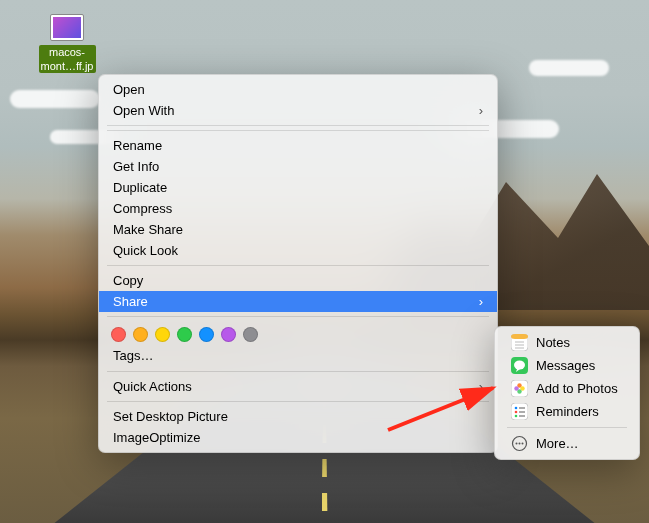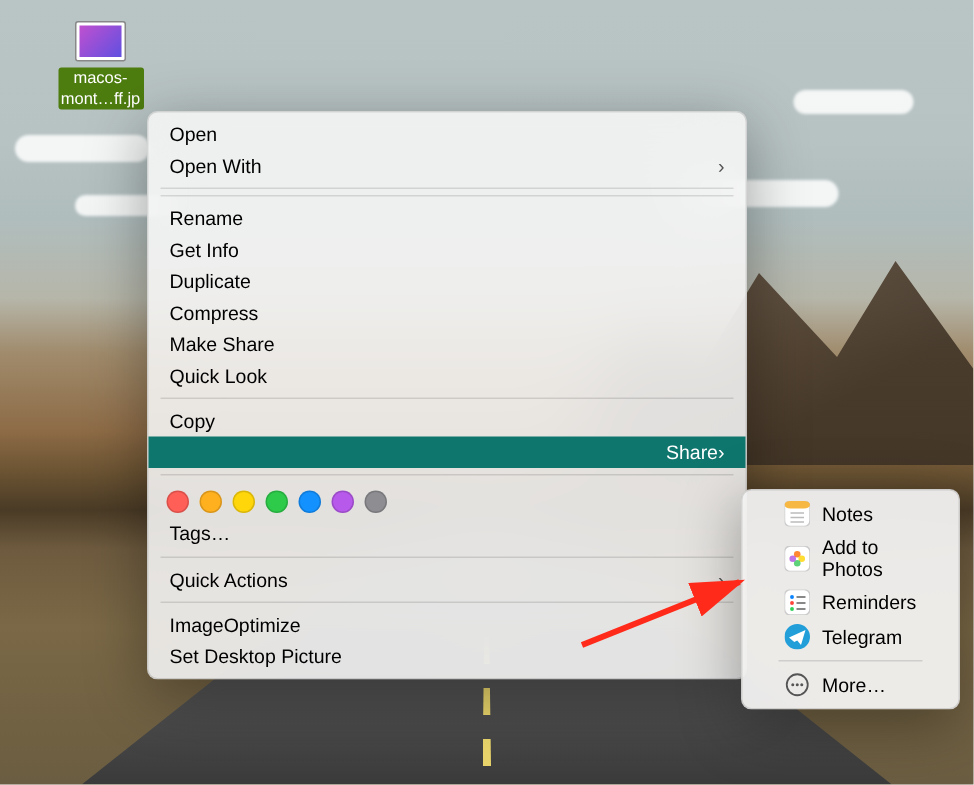--- a/index.html
+++ b/index.html
@@ -69,37 +69,37 @@
   .item {
     padding: 3px 14px 3px 14px;
     display:flex; align-items:center;
     position:relative;
     cursor:default;
   }
   .item .label { flex:1; }
   .item .chev {
     font-size:13px; color:#555;
   }
-  .item.hl { background:#0f766e; color:#fff;text-align:right; }
+  .item.hl { background:#3b82f6; color:#fff; }
   .item.hl .chev { color:#fff; }
   .sep { height:1px; background:rgba(0,0,0,.12); margin:4px 8px; }
 
   .tags-row { padding:6px 12px 4px; display:flex; gap:7px; }
   .tag-dot { width:15px; height:15px; border-radius:50%; box-shadow: inset 0 0 0 1px rgba(0,0,0,.15);}
   .tags-label { padding:2px 14px 4px; }
 
   
   .submenu {
     position:absolute; left:494px; top:326px; width:146px;
     background: rgba(246,246,246,0.92);
     backdrop-filter: blur(20px);
     border:1px solid rgba(0,0,0,.12);
     border-radius:7px;
     box-shadow: 0 10px 40px rgba(0,0,0,.35);
-    padding:4px 16px;
+    padding:4px 4px;
   }
   .sub-item {
     padding:3px 12px; display:flex; align-items:center; gap:8px;
     cursor:default;
   }
   .sub-icon {
     width:17px; height:17px; border-radius:4px; display:flex;
     align-items:center; justify-content:center; font-size:11px; color:#fff;
     flex-shrink:0;
   }
@@ -183,39 +183,49 @@
   <div class="tags-label item">
       <span class="label">Tags…</span>
     </div>
   <div class="sep"></div>
   <div class="item">
     <span class="label">Quick Actions</span>
     <span class="chev">›</span>
   </div>
   <div class="sep"></div>
   <div class="item">
+      <span class="label">Set Desktop Picture</span>
+    </div>
+  <div class="item">
       <span class="label">ImageOptimize</span>
-    </div>
-  <div class="item">
-      <span class="label">Set Desktop Picture</span>
     </div>
 </div>
 
 <div class="submenu" id="share-submenu">
 <div class="sub-item">
       <span class="sub-icon">
         <svg width="17" height="17">
           <rect width="17" height="17" rx="4" fill="#fff" stroke="#ccc"></rect>
           <rect y="0" width="17" height="5" rx="4" fill="#f7b843"></rect>
           <line x1="4" y1="8" x2="13" y2="8" stroke="#bbb"></line>
           <line x1="4" y1="11" x2="13" y2="11" stroke="#bbb"></line>
           <line x1="4" y1="14" x2="13" y2="14" stroke="#bbb"></line>
         </svg>
       </span>
       <span>Notes</span>
+    </div>
+    <div class="sub-item">
+      <span class="sub-icon">
+        <svg width="17" height="17">
+          <rect width="17" height="17" rx="4" fill="#35c759"></rect>
+          <ellipse cx="8.5" cy="8" rx="5.5" ry="4.5" fill="#fff"></ellipse>
+          <path d="M6 12 L5 15 L9 12 Z" fill="#fff"></path>
+        </svg>
+      </span>
+      <span>Messages</span>
     </div>
     <div class="sub-item">
       <span class="sub-icon">
         <svg width="17" height="17">
           <rect width="17" height="17" rx="4" fill="#fff" stroke="#ccc"></rect>
         <circle cx="8.5" cy="5.5" r="2.2" fill="#ff6a00" opacity=".8"></circle>
         <circle cx="11.5" cy="8.5" r="2.2" fill="#ffd400" opacity=".8"></circle>
         <circle cx="8.5" cy="11.5" r="2.2" fill="#34c759" opacity=".8"></circle>
         <circle cx="5.5" cy="8.5" r="2.2" fill="#af52de" opacity=".8"></circle>
         </svg>
@@ -228,29 +238,20 @@
           <rect width="17" height="17" rx="4" fill="#fff" stroke="#ccc"></rect>
         <circle cx="5" cy="5" r="1.3" fill="#0a84ff"></circle>
           <line x1="8" y1="5" x2="14" y2="5" stroke="#888" stroke-width="1.4"></line>
         <circle cx="5" cy="9" r="1.3" fill="#ff453a"></circle>
           <line x1="8" y1="9" x2="14" y2="9" stroke="#888" stroke-width="1.4"></line>
         <circle cx="5" cy="13" r="1.3" fill="#30d158"></circle>
           <line x1="8" y1="13" x2="14" y2="13" stroke="#888" stroke-width="1.4"></line>
         </svg>
       </span>
       <span>Reminders</span>
-    </div>
-    <div class="sub-item">
-      <span class="sub-icon">
-        <svg width="17" height="17">
-          <rect width="17" height="17" rx="9" fill="#229ed9"></rect>
-          <path d="M3 9 L14 4 L11 14 L8.5 11 L6.5 12 Z" fill="#fff"></path>
-        </svg>
-      </span>
-      <span>Telegram</span>
     </div>
     <div class="sep"></div>
     <div class="sub-item">
       <span class="ellipsis-icon">
         <svg width="17" height="17">
           <circle cx="8.5" cy="8.5" r="7" fill="none" stroke="#555" stroke-width="1.2"></circle>
           <circle cx="5.5" cy="8.5" r="1" fill="#555"></circle>
           <circle cx="8.5" cy="8.5" r="1" fill="#555"></circle>
           <circle cx="11.5" cy="8.5" r="1" fill="#555"></circle>
         </svg>

